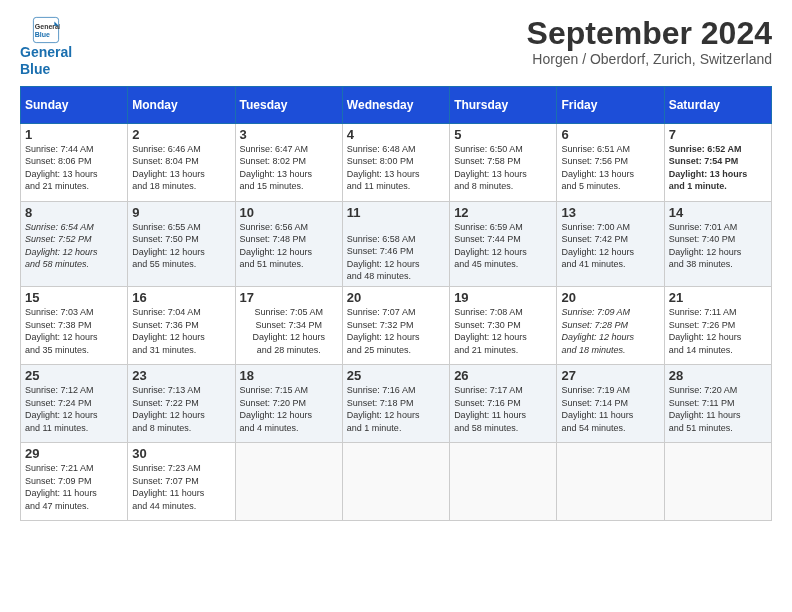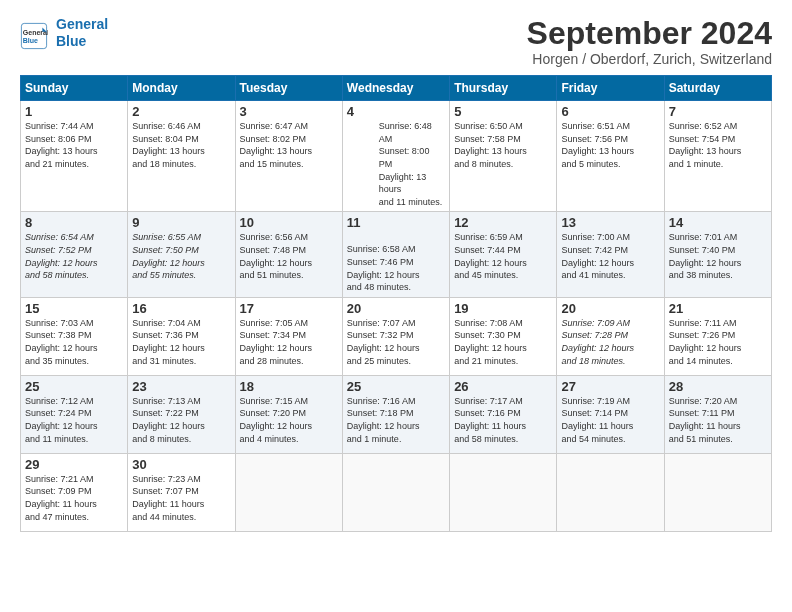--- a/index.html
+++ b/index.html
@@ -17,22 +17,23 @@
       background: #fff;
     }
     .header {
       display: flex;
       justify-content: space-between;
       align-items: flex-start;
       margin-bottom: 8px;
     }
     .logo {
       display: flex;
-      align-items: flex-end;
-      gap: 8px;
+      align-items: center;
+      gap: 0;
+      flex-direction: column;
     }
     .logo-text {
       font-size: 14px;
       font-weight: bold;
       color: #333;
       line-height: 1.2;
     }
     .logo-text span {
       color: #1a6faf;
     }
@@ -52,25 +53,25 @@
     .location {
       font-size: 14px;
       color: #555;
     }
     .calendar {
       width: 100%;
       border-collapse: collapse;
       table-layout: fixed;
     }
     .calendar th {
-      background: #0369a1;
+      background: #1d4ed8;
       color: #fff;
       font-size: 12px;
       font-weight: bold;
-      padding: 5px 4px;
+      padding: 11px 4px;
       text-align: left;
       border: 1px solid #1a6faf;
     }
     .calendar td {
       vertical-align: top;
       border: 1px solid #ccc;
       padding: 3px 4px;
       font-size: 9.5px;
       color: #333;
       height: 78px;
@@ -149,58 +150,58 @@
           </td>
           <td>
             <span class="day-num">3</span>
             <div class="day-info" style="white-space: pre-line;">Sunrise: 6:47 AM
 Sunset: 8:02 PM
 Daylight: 13 hours
 and 15 minutes.</div>
           </td>
           <td>
             <span class="day-num">4</span>
-            <div class="day-info" style="white-space: pre-line; margin-left: 32px;">Sunrise: 6:48 AM
+            <div class="day-info" style="white-space: pre-line;">Sunrise: 6:48 AM
 Sunset: 8:00 PM
 Daylight: 13 hours
 and 11 minutes.</div>
           </td>
           <td>
             <span class="day-num">5</span>
             <div class="day-info" style="white-space: pre-line;">Sunrise: 6:50 AM
 Sunset: 7:58 PM
 Daylight: 13 hours
 and 8 minutes.</div>
           </td>
           <td>
             <span class="day-num">6</span>
             <div class="day-info" style="white-space: pre-line;">Sunrise: 6:51 AM
 Sunset: 7:56 PM
 Daylight: 13 hours
 and 5 minutes.</div>
           </td>
           <td>
             <span class="day-num">7</span>
-            <div class="day-info" style="white-space: pre-line;">Sunrise: 6:52 AM
+            <div class="day-info" style="white-space: pre-line; font-weight: bold;">Sunrise: 6:52 AM
 Sunset: 7:54 PM
 Daylight: 13 hours
 and 1 minute.</div>
           </td>
         </tr>
         <tr>
           <td>
             <span class="day-num">8</span>
             <div class="day-info" style="white-space: pre-line; font-style: italic;">Sunrise: 6:54 AM
 Sunset: 7:52 PM
 Daylight: 12 hours
 and 58 minutes.</div>
           </td>
           <td>
             <span class="day-num">9</span>
-            <div class="day-info" style="white-space: pre-line; font-style: italic;">Sunrise: 6:55 AM
+            <div class="day-info" style="white-space: pre-line;">Sunrise: 6:55 AM
 Sunset: 7:50 PM
 Daylight: 12 hours
 and 55 minutes.</div>
           </td>
           <td>
             <span class="day-num">10</span>
             <div class="day-info" style="white-space: pre-line;">Sunrise: 6:56 AM
 Sunset: 7:48 PM
 Daylight: 12 hours
 and 51 minutes.</div>
@@ -244,21 +245,21 @@
           </td>
           <td>
             <span class="day-num">16</span>
             <div class="day-info" style="white-space: pre-line;">Sunrise: 7:04 AM
 Sunset: 7:36 PM
 Daylight: 12 hours
 and 31 minutes.</div>
           </td>
           <td>
             <span class="day-num">17</span>
-            <div class="day-info" style="white-space: pre-line;">Sunrise: 7:05 AM
+            <div class="day-info" style="white-space: pre-line; text-align: center;">Sunrise: 7:05 AM
 Sunset: 7:34 PM
 Daylight: 12 hours
 and 28 minutes.</div>
           </td>
           <td>
             <span class="day-num">20</span>
             <div class="day-info" style="white-space: pre-line;">Sunrise: 7:07 AM
 Sunset: 7:32 PM
 Daylight: 12 hours
 and 25 minutes.</div>

